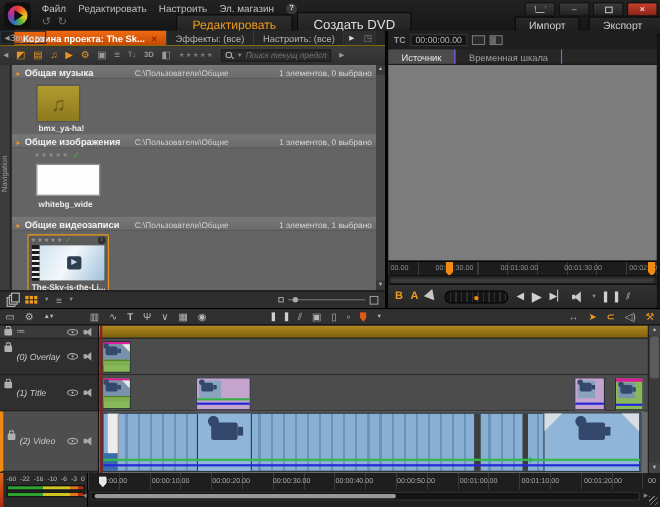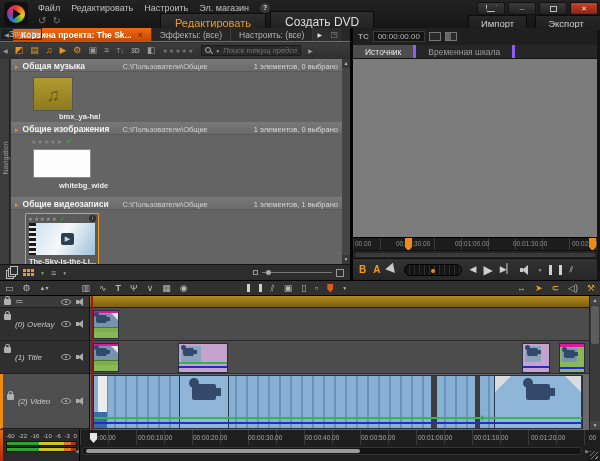--- a/index.html
+++ b/index.html
@@ -59,21 +59,21 @@
   .browser-scroll { position:absolute; right:0; top:0; width:8px; height:100%; background:#454545; }
   .browser-scroll .up,.browser-scroll .dn { position:absolute; left:0; width:8px; height:9px; font-size:5px; color:#bbb; text-align:center; line-height:9px; background:#383838; cursor:pointer; }
   .browser-scroll .dn { bottom:0; }
   .browser-content { position:absolute; left:11px; right:8px; top:0; bottom:0; background:#666; }
   .sec-head { height:13px; background:linear-gradient(#787878,#6b6b6b); border-bottom:1px solid #585858; display:flex; align-items:flex-end; padding:0 4px; gap:4px; cursor:pointer; }
   .sec-head .arr { color:#e8941e; font-size:7px; }
   .sec-head .nm { color:#f2f2f2; font-weight:bold; font-size:8.5px; width:96px; }
   .sec-head .pth { color:#d0d0d0; font-size:7.5px; flex:1; }
   .sec-head .inf { color:#d8d8d8; font-size:7.5px; }
   .sec-body { position:relative; background:#646464; }
-  .thumb-label { font-size:7.5px; color:#ececec; font-weight:bold;margin-left:24px; }
+  .thumb-label { font-size:7.5px; color:#ececec; font-weight:bold; }
   .music-thumb { position:absolute; left:22px; top:5px; width:40px; height:34px; background:linear-gradient(#b09a30,#8d7a1e); border:1px solid #555; color:#665a10; font-size:18px; text-align:center; line-height:34px; cursor:pointer; }
   .img-thumb { position:absolute; left:22px; top:14px; width:58px; height:29px; background:#fdfdfd; border:1px solid #888; cursor:pointer; }
   .rating-row { position:absolute; left:20px; top:2px; display:flex; gap:3px; align-items:center; }
   .rating-row .st { color:#8a8a8a; font-size:6px; letter-spacing:1px; }
   .okcheck { color:#35c035; font-size:8px; font-weight:bold; }
   .vid-item { position:absolute; left:14px; top:3px; width:74px; height:54px; border:1px solid #ef9b1d; background:#5a5a5a; border-radius:1px; cursor:pointer; }
   .vid-item .toprow { display:flex; align-items:center; gap:2px; padding:1px 2px; }
   .vid-item .st { color:#9a9a9a; font-size:5.5px; letter-spacing:1px; }
   .info-i { margin-left:auto; width:7px; height:7px; border-radius:50%; background:#2e2e2e; color:#bbb; font-size:5px; text-align:center; line-height:7px; }
   .vid-thumb { position:relative; margin:0 auto; width:66px; height:32px; background:#222; }
@@ -98,21 +98,21 @@
   .zhandle { position:absolute; left:4px; top:-2px; width:5px; height:5px; border-radius:50%; background:#aaa; cursor:pointer; }
 
   
   .pv-header { position:absolute; left:0; top:0; width:100%; height:17px; background:#1f1f1f; display:flex; align-items:center; padding:0 5px; gap:4px; }
   .pv-file { font-size:8.5px; color:#c8c8c8; flex:1; white-space:nowrap; overflow:hidden; }
   .pv-tc-label { font-size:8px; color:#9a9a9a; font-weight:bold; }
   .pv-tc { background:#141414; border:1px solid #3a3a3a; color:#b8b8b8; font-size:8px; padding:0 4px; height:11px; line-height:10px; }
   .pv-hicon { width:12px; height:9px; border:1px solid #777; background:#2a2a2a; cursor:pointer; }
   .pv-hicon.half { background:linear-gradient(90deg,#666 0 50%,#2a2a2a 50%); }
   .pv-tabs { position:absolute; left:0; top:17px; width:100%; height:14px; background:#262626; border-bottom:1px solid #111; display:flex; font-size:8.5px; }
-  .pv-tab { padding:0 12px; line-height:14px; color:#9d9d9d; cursor:pointer; border-right:3px solid #8b5cf6; }
+  .pv-tab { padding:0 12px; line-height:14px; color:#9d9d9d; cursor:pointer; border-right:1px solid #8b5cf6; }
   .pv-tab.active { background:#4c4c4c; color:#e8e8e8; }
   .pv-screen { position:absolute; left:0; top:31px; width:100%; height:178px; background:#7c7c7c; }
   .pv-ruler { position:absolute; left:0; top:209px; width:100%; height:13px; background:#1c1c1c; border-top:1px solid #000;
     background-image:repeating-linear-gradient(90deg,#3a3a3a 0 1px,transparent 1px 27px); }
   .pv-ruler b { position:absolute; top:2px; font-size:6.5px; color:#909090; font-weight:normal; white-space:nowrap; }
   .pv-marker { position:absolute; top:0; width:7px; height:13px; background:#ef8a12; clip-path:polygon(0 0,100% 0,100% 70%,50% 100%,0 70%); }
   .pv-scroll { position:absolute; left:0; top:222px; width:100%; height:8px; background:#242424; border-top:1px solid #101010; }
   .pv-scroll .h { position:absolute; left:2px; right:2px; top:2px; height:4px; background:#3a3a3a; border-radius:2px; }
   .pv-transport { position:absolute; left:0; top:230px; width:100%; height:22px; background:linear-gradient(#323232,#262626); border-top:1px solid #0e0e0e; display:flex; align-items:center; gap:7px; padding:0 6px; }
   .ba { color:#ef9b1d; font-weight:bold; font-size:10px; cursor:pointer; }

